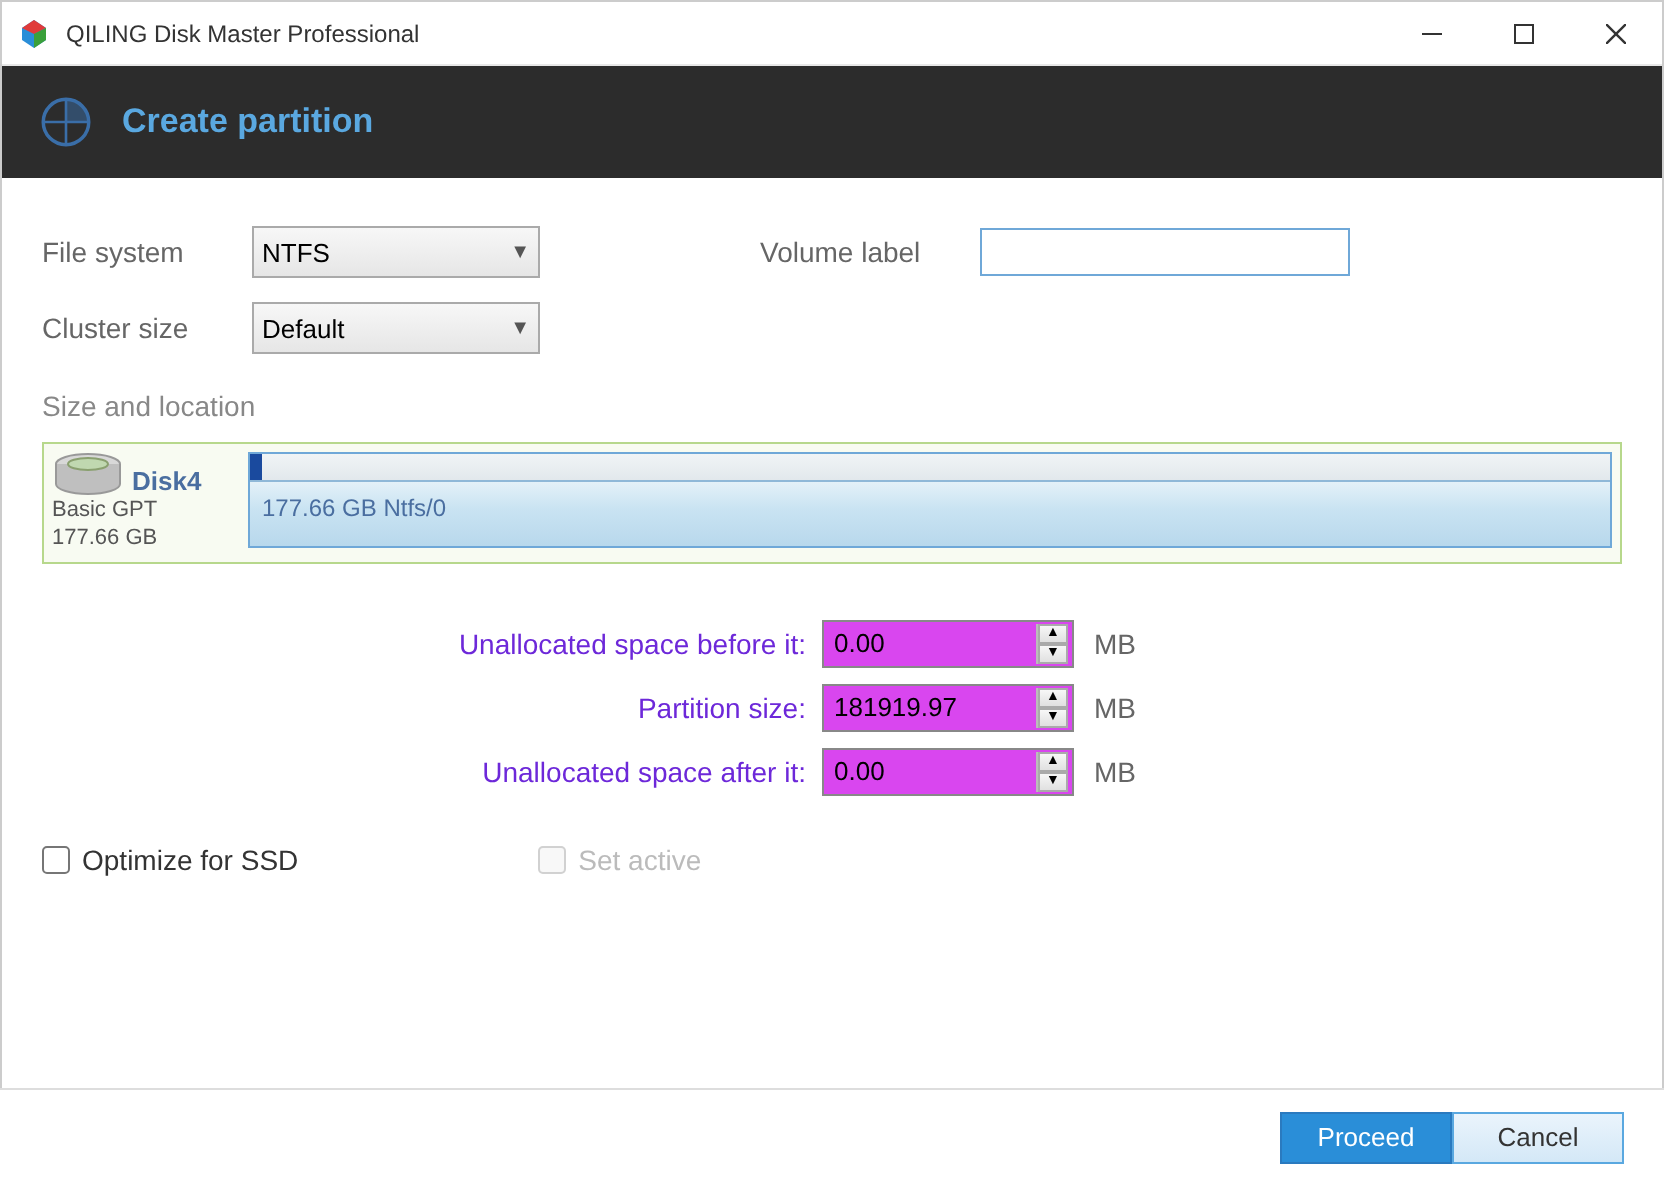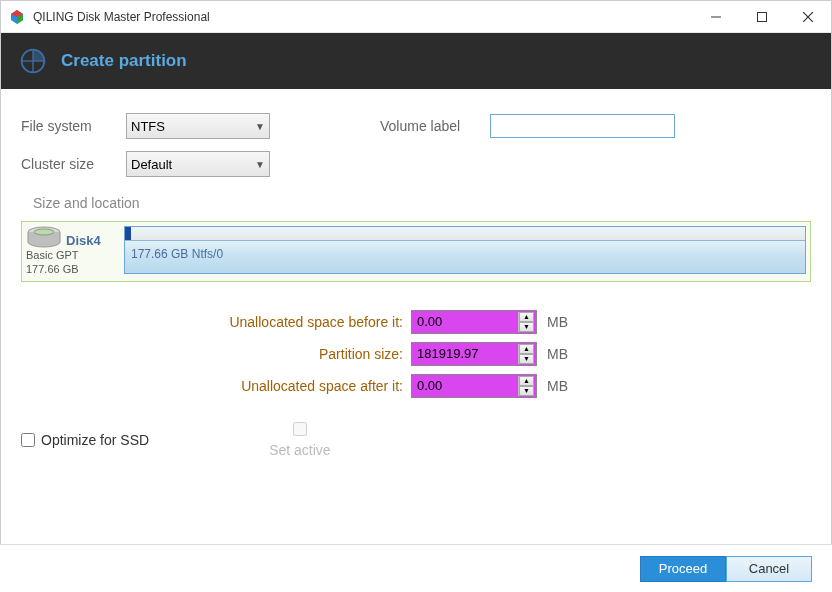--- a/index.html
+++ b/index.html
@@ -17,48 +17,48 @@
 
 .content { padding: 24px 20px 0 20px; }
 
 .form-row { display: flex; align-items: center; margin-bottom: 12px; }
 .form-row .label { width: 105px; color: #666; font-size: 14px; }
 .form-row .select { width: 144px; height: 26px; border: 1px solid #aaa; background: linear-gradient(#f7f7f7,#e6e6e6); font-size: 13px; padding: 0 4px; display: flex; align-items: center; justify-content: space-between; cursor: pointer; }
 .form-row .select .chev { font-size: 10px; color: #555; }
 .form-row .vlabel { margin-left: 110px; color: #666; font-size: 14px; width: 110px; }
 .form-row .text-input { width: 185px; height: 24px; border: 1px solid #6fa8d8; background: #fff; padding: 0 4px; font-size: 13px; }
 
-.section-label { color: #888; font-size: 14px; margin: 18px 0 10px 12px; }
+.section-label { color: #888; font-size: 14px; margin: 18px 0 10px 0; }
 
 .disk-area { border: 1px solid #b7d88c; background: #f8fbf2; padding: 4px; display: flex; gap: 6px; }
 .disk-info { width: 92px; display: flex; flex-direction: column; font-size: 12px; }
 .disk-icon-row { display: flex; align-items: flex-end; gap: 4px; }
 .disk-icon { width: 36px; height: 22px; }
 .disk-name { color: #4a6ea0; font-weight: 600; font-size: 13px; }
 .disk-sub { color: #555; font-size: 11px; line-height: 1.3; }
 
 .partition-bar { flex: 1; border: 1px solid #6fa8d8; background: linear-gradient(#ffffff 0%, #c9e3f2 60%, #b8d8ec 100%); position: relative; height: 48px; display: flex; flex-direction: column; }
 .partition-track { height: 14px; border-bottom: 1px solid #8fb8d8; background: linear-gradient(#f0f4f6,#e2e8ec); display:flex; align-items:stretch; }
 .partition-used { width: 6px; background: #1a4a9e; }
 .partition-label { padding: 6px 6px 0 6px; font-size: 12px; color: #4a6ea0; }
 
 .spin-group { margin-top: 28px; }
 .spin-row { display: flex; align-items: center; justify-content: flex-start; margin-bottom: 8px; }
-.spin-row .spin-label { width: 390px; text-align: right; color: #a16207; font-size: 14px; padding-right: 8px; }
+.spin-row .spin-label { width: 390px; text-align: right; color: #6d28d9; font-size: 14px; padding-right: 8px; }
 .spin-row .spin-wrap { display: flex; align-items: center; }
 .spin-input { width: 126px; height: 24px; border: 1px solid #888; padding: 0 2px 0 5px; font-size: 13px; display: flex; align-items: center; justify-content: space-between; background:#d946ef; }
 .spin-input .val { flex:1; }
 .spin-btns { display: flex; flex-direction: column; width: 16px; height: 20px; border-left: 1px solid #bbb; margin-left:2px;}
 .spin-btns .sb { height: 10px; font-size: 7px; display:flex; align-items:center; justify-content:center; background: linear-gradient(#f7f7f7,#e0e0e0); border:1px solid #aaa; cursor:pointer; line-height:1; }
 .spin-unit { margin-left: 10px; color: #666; font-size: 14px; }
 
 .check-row { display: flex; align-items: center; margin-top: 24px; gap: 120px; }
 .check { display: flex; align-items: center; gap: 6px; font-size: 14px; }
 .check input { width: 14px; height: 14px; }
-.check.disabled { color: #bbb; flex-direction: column; }
+.check.disabled { color: #bbb; }
 .check .cklabel { color: #333; }
 .check.disabled .cklabel { color: #bbb; }
 
 .footer { position: absolute; bottom: 0; left: 0; right: 0; height: 48px; border-top: 1px solid #ddd; display: flex; align-items: center; justify-content: flex-end; padding-right: 20px; gap: 0; background: #fff; }
 .btn { width: 86px; height: 26px; font-size: 13px; border: 1px solid #2a7abf; cursor: pointer; display:flex; align-items:center; justify-content:center; }
 .btn.primary { background: #2a8ed8; color: #fff; }
 .btn.secondary { background: linear-gradient(#eaf4fc,#d4e8f7); color: #333; border: 1px solid #5aa8e0; }
 </style>
 </head>
 <body>

